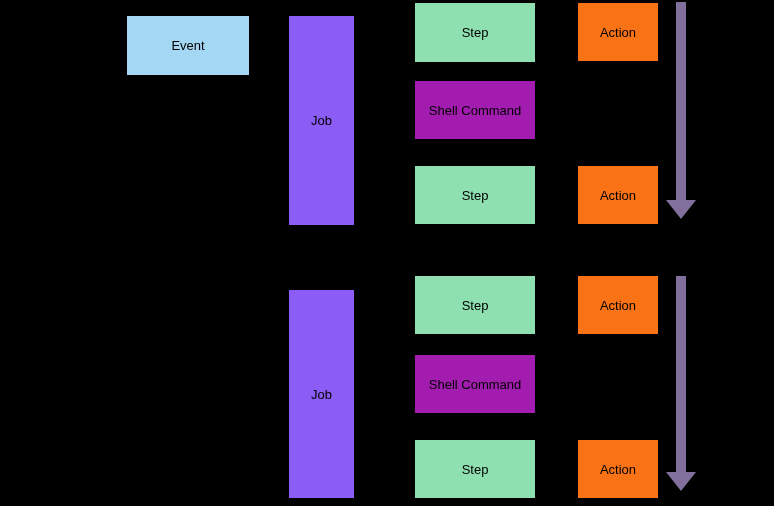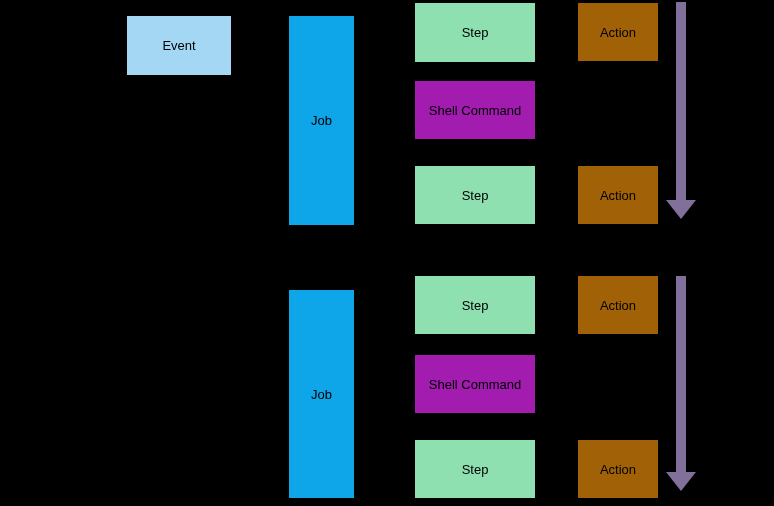--- a/index.html
+++ b/index.html
@@ -24,26 +24,26 @@
     position: absolute;
     display: flex;
     align-items: center;
     justify-content: center;
     font-size: 13px;
     color: #000000;
     text-align: center;
     box-sizing: border-box;
   }
   .event  { background: #a4d7f4; }
-  .job    { background: #0ea5e9; }
+  .job    { background: #8b5cf6; }
   .step   { background: #8ee0b0; }
   .shell  { background: #a21caf; }
-  .action { background: #a16207; }
+  .action { background: #f97316; }
 
-  #event  { left: 127px; top: 16px;  width: 104px; height: 59px; }
+  #event  { left: 127px; top: 16px;  width: 122px; height: 59px; }
   #job1   { left: 289px; top: 16px;  width: 65px;  height: 209px; }
   #job2   { left: 289px; top: 290px; width: 65px;  height: 208px; }
 
   #step1  { left: 415px; top: 3px;   width: 120px; height: 59px; }
   #shell1 { left: 415px; top: 81px;  width: 120px; height: 58px; }
   #step2  { left: 415px; top: 166px; width: 120px; height: 58px; }
   #action1{ left: 578px; top: 3px;   width: 80px;  height: 58px; }
   #action2{ left: 578px; top: 166px; width: 80px;  height: 58px; }
 
   #step3  { left: 415px; top: 276px; width: 120px; height: 58px; }

